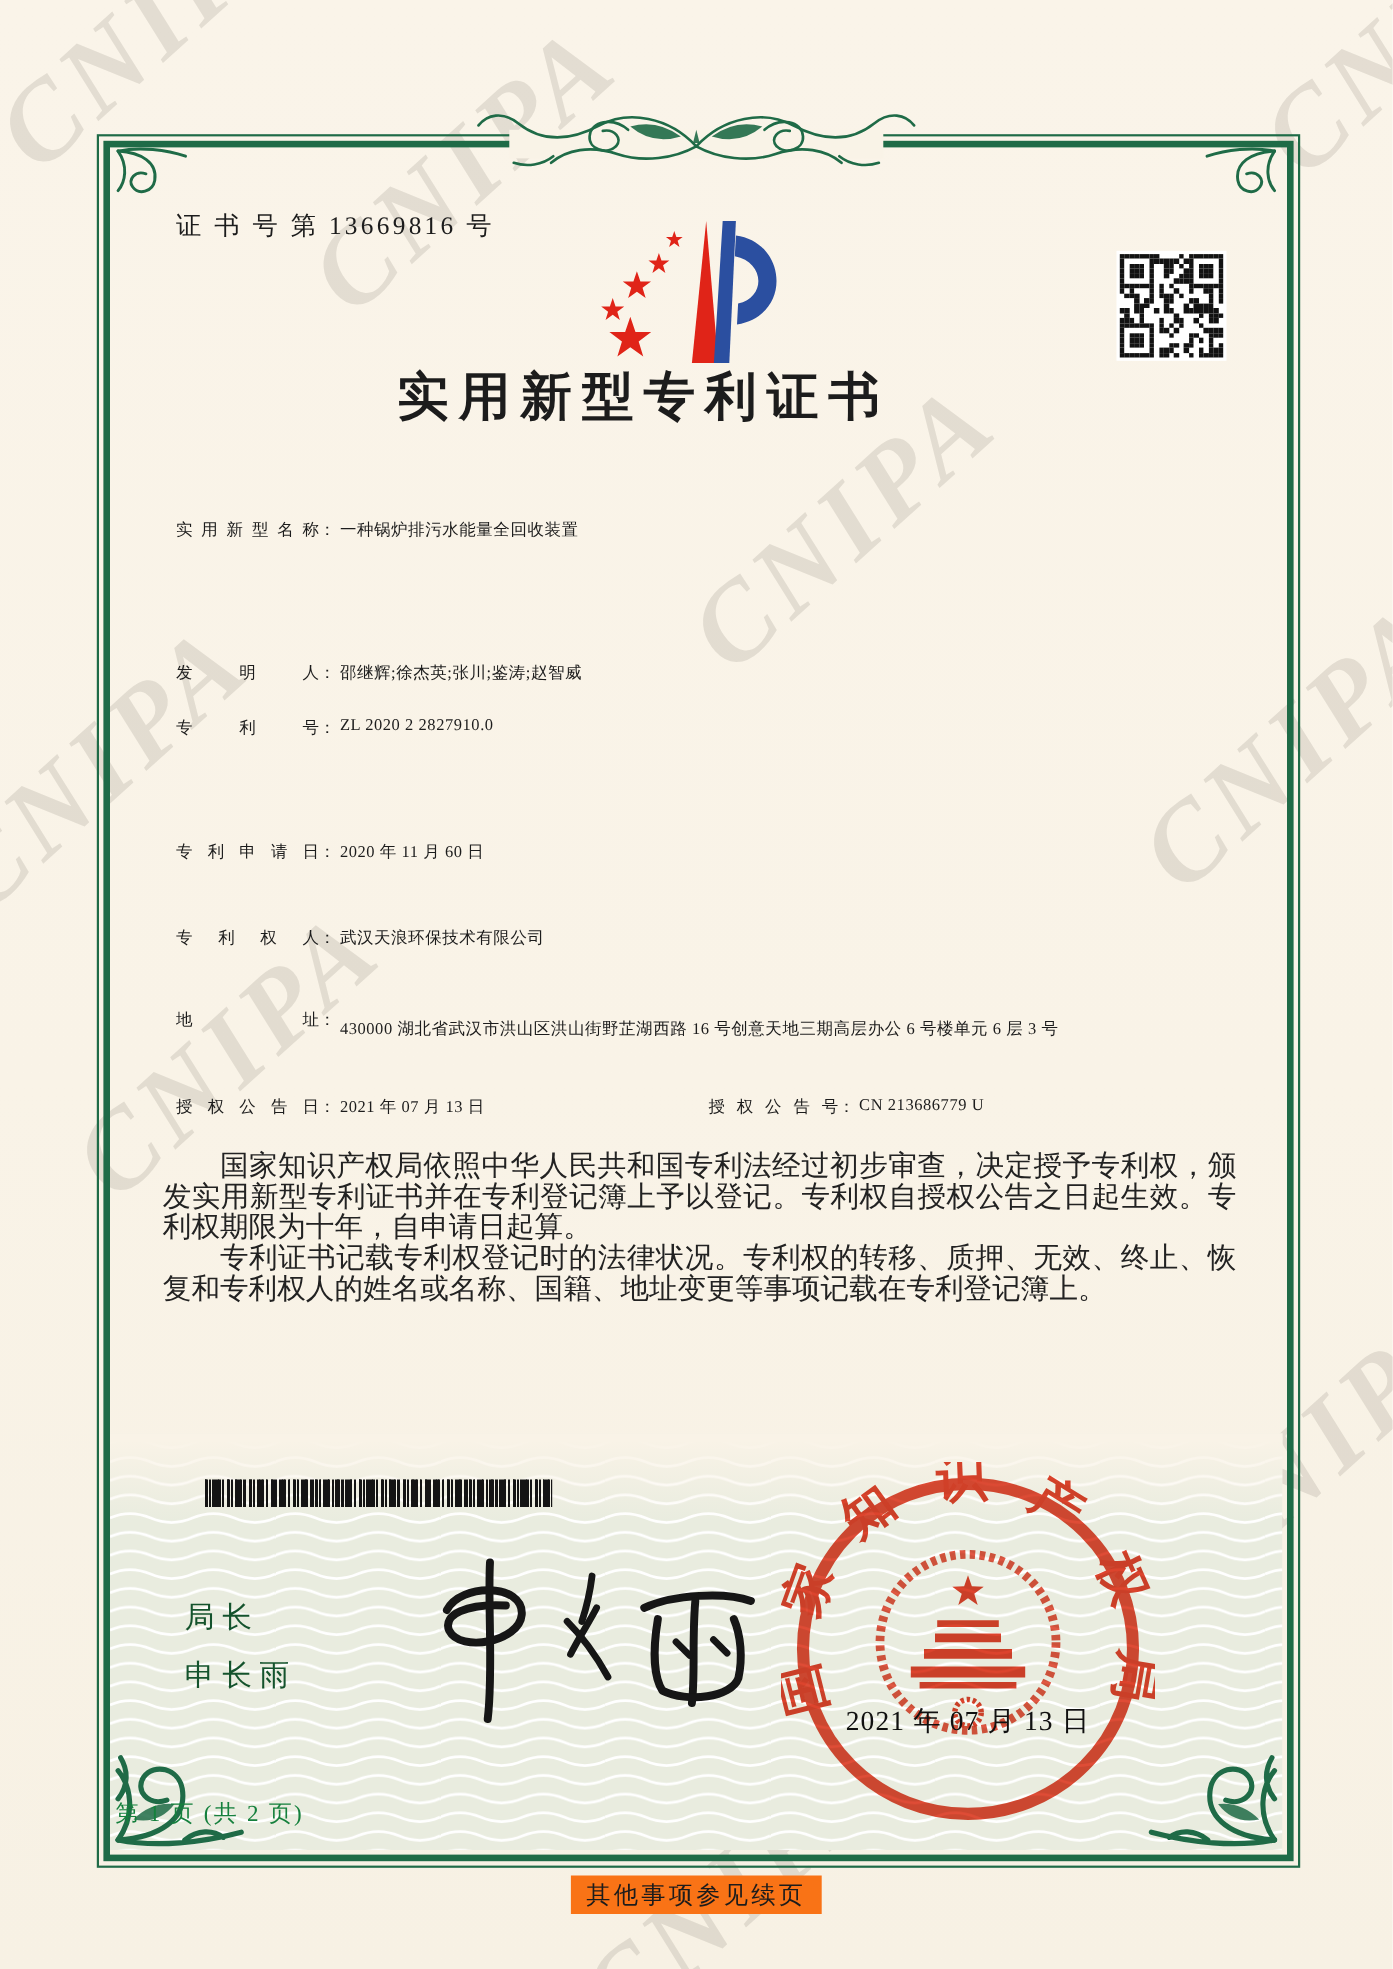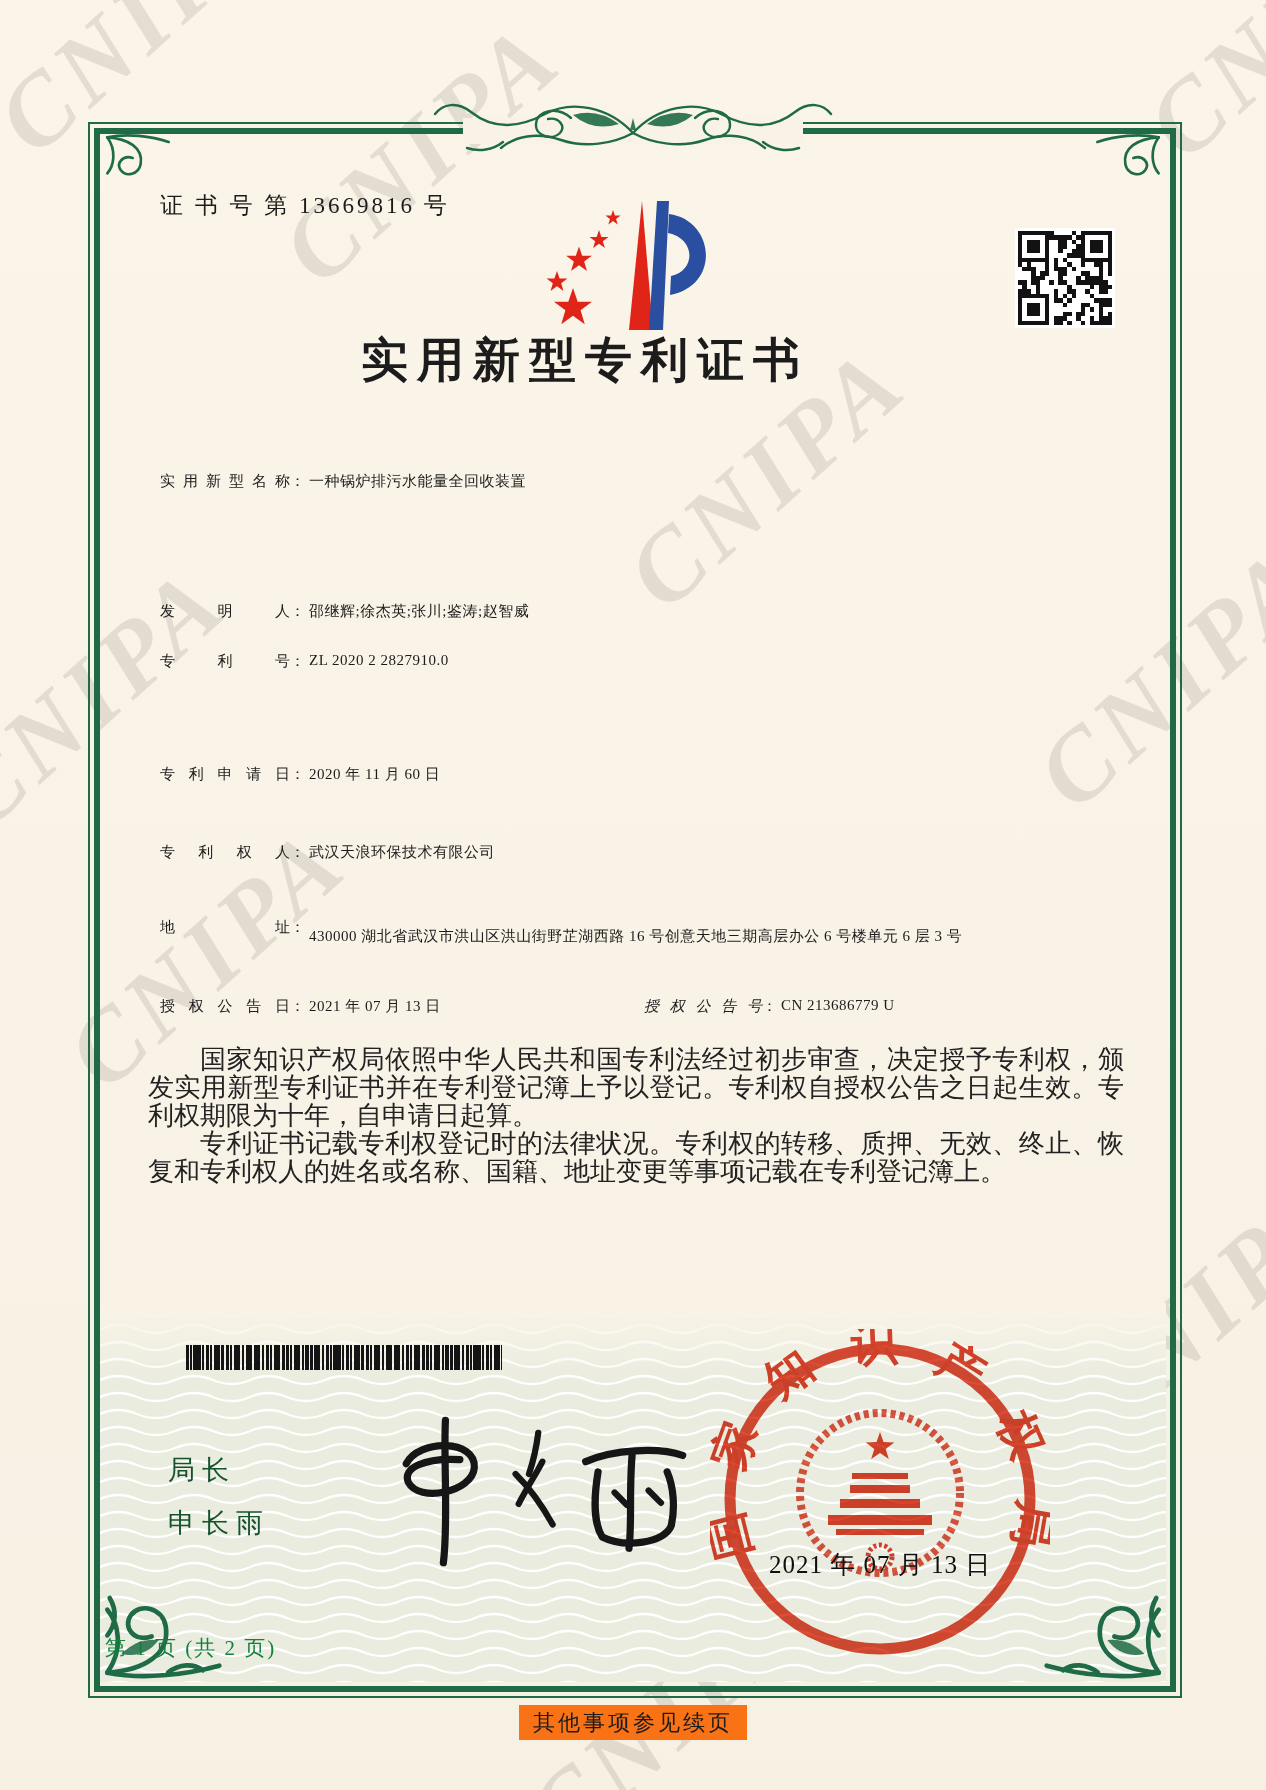--- a/index.html
+++ b/index.html
@@ -31,21 +31,21 @@
 
   .title{left:105px;top:329px;width:960px;text-align:center;font-size:47px;font-weight:bold;
          letter-spacing:9px;z-index:3;}
 
   .field-row{left:160px;font-size:15px;z-index:3;white-space:nowrap;}
   .flabel{display:inline-block;width:130px;text-align:justify;text-align-last:justify;vertical-align:top;}
   .fcolon{display:inline-block;margin-right:4px;vertical-align:top;}
   .fvalue{letter-spacing:.5px;vertical-align:top;}
   .fvalue.wrap{display:inline-block;width:690px;white-space:normal;line-height:37px;}
   .fgroup2{position:absolute;left:484px;top:0;white-space:nowrap;}
-  .fgroup2 .flabel{width:118px;font-style:italic;}
+  .fgroup2 .flabel{width:118px;}
 
   .paras{left:148px;top:1046px;width:976px;z-index:3;font-size:26px;line-height:28px;
          text-align:justify;color:#222;}
   .paras p{margin:0;text-indent:2em;}
 
   .barcode{left:186px;top:1345px;width:316px;height:25px;z-index:3;background:
      repeating-linear-gradient(90deg,#141414 0 2px,transparent 2px 4px),
      repeating-linear-gradient(90deg,#141414 0 3px,transparent 3px 10px),
      repeating-linear-gradient(90deg,#141414 0 1px,transparent 1px 7px);}
 

